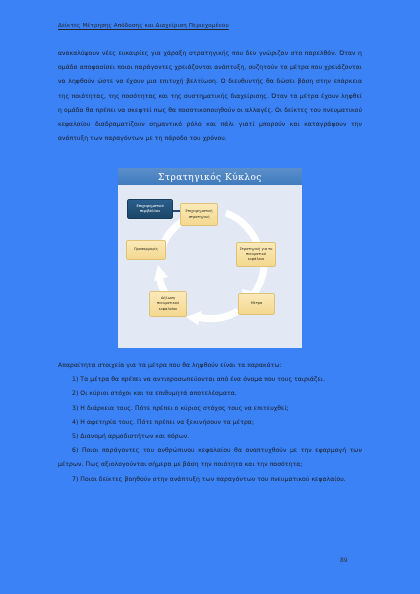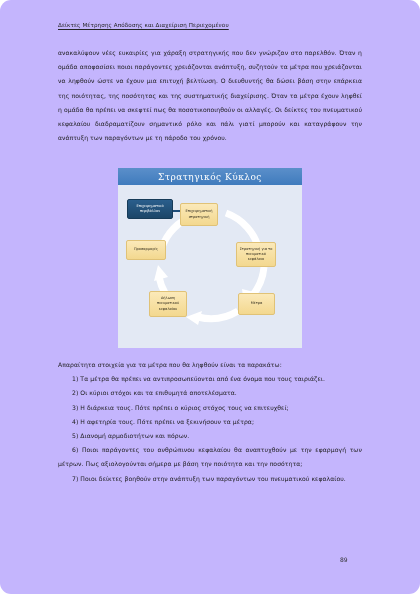--- a/index.html
+++ b/index.html
@@ -14,22 +14,21 @@
     color: #1a1a1a;
     position: relative;
     overflow: hidden;
   }
 
   .page {
     position: absolute;
     inset: 0;
     width: 420px;
     height: 594px;
-    background: #c4b5fd;
-    border-radius: 11px;
+    background: #3b82f6;
   }
 
   
   .doc-header {
     position: absolute;
     left: 58px;
     top: 22px;
     width: 304px;
     font-size: 5.6px;
     line-height: 1.2;

